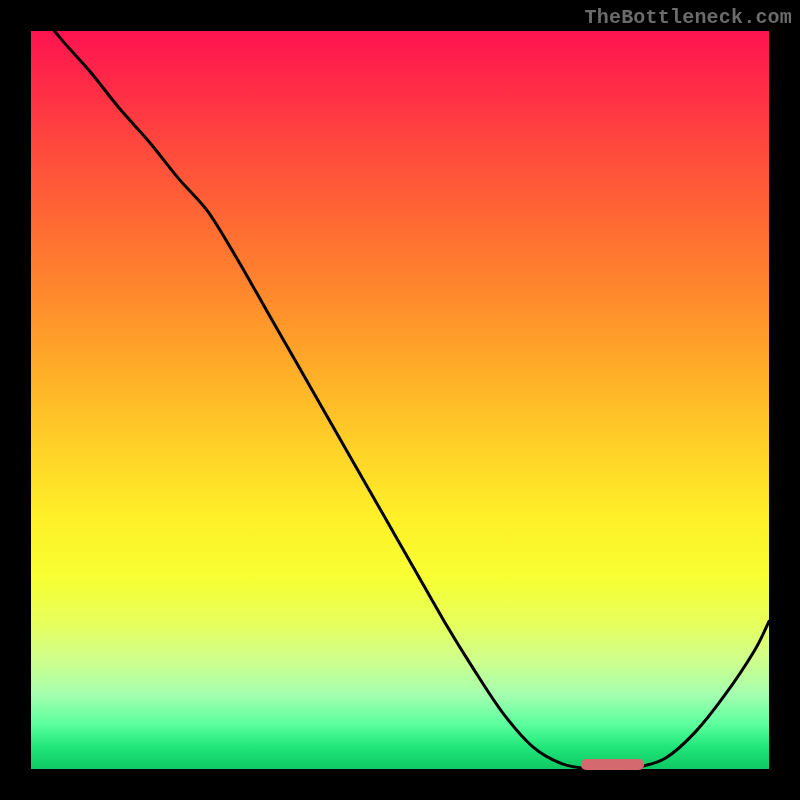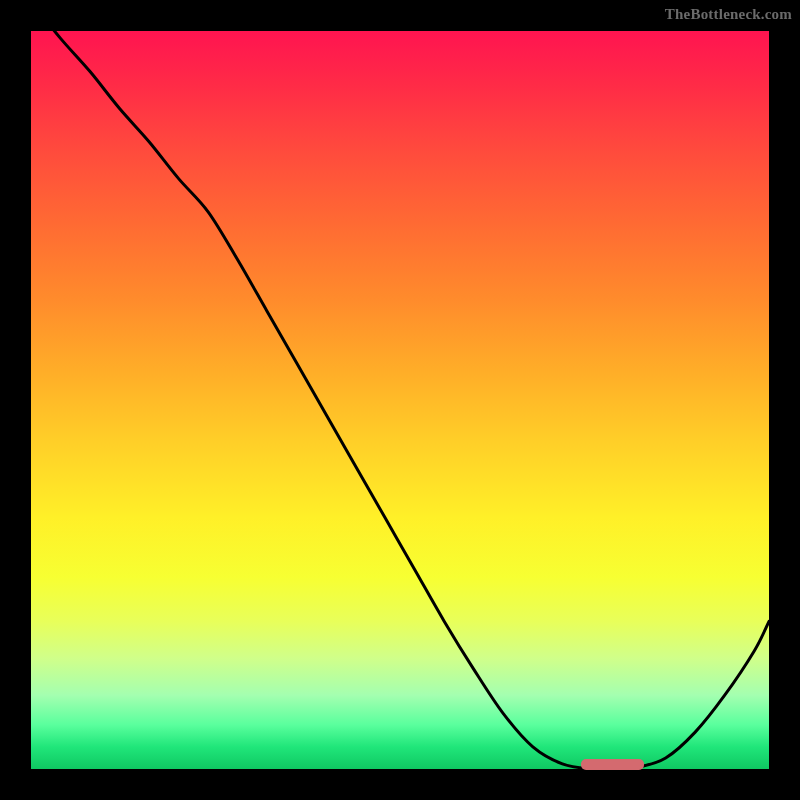--- a/index.html
+++ b/index.html
@@ -46,22 +46,22 @@
   .marker {
     position: absolute;
     height: 11px;
     background: #d46a6f;
     border-radius: 5px;
   }
   .watermark {
     position: absolute;
     top: 6px;
     right: 8px;
-    font-family: Liberation Serif, serif;
-    font-size: 15px;
+    font-family: Liberation Mono, monospace;
+    font-size: 20px;
     font-weight: 600;
     color: #6b6b6b;
     letter-spacing: 0.2px;
   }
   .axis-left, .axis-bottom {
     position: absolute;
     background: #000;
   }
   .axis-left { left: 0; top: 0; width: 31px; height: 800px; }
   .axis-bottom { left: 0; bottom: 0; width: 800px; height: 31px; }

